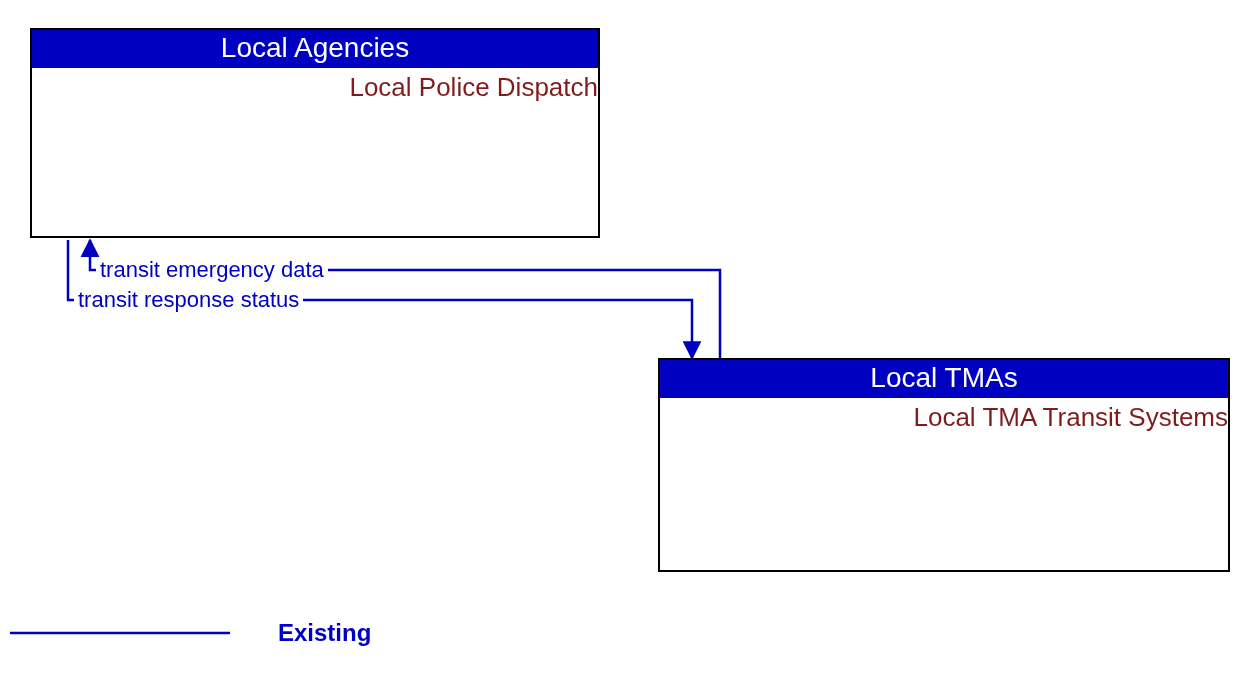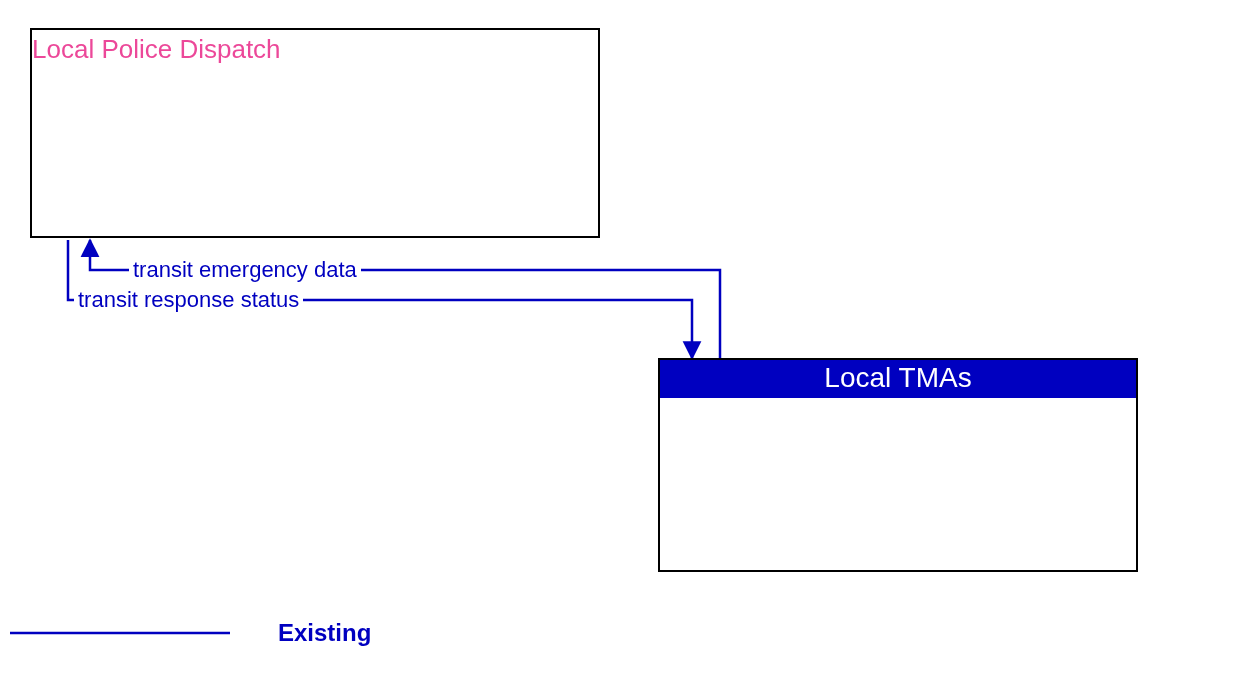--- a/index.html
+++ b/index.html
@@ -19,22 +19,22 @@
     box-sizing: border-box;
   }
   .box-header {
     background: #0000c0;
     color: #fff;
     text-align: center;
     font-size: 28px;
     padding: 2px 0 4px 0;
   }
   .box-body {
-    color: #ec4899;
-    text-align: left;
+    color: #7f1d1d;
+    text-align: right;
     font-size: 26px;
     padding-top: 4px;
   }
   .flow-label {
     position: absolute;
     color: #0000c0;
     font-size: 22px;
     background: #fff;
     padding: 0 4px;
     white-space: nowrap;
@@ -64,24 +64,26 @@
   </defs>
 
   <path d="M 720 358 L 720 270 L 90 270 L 90 240" fill="none" stroke="#0000c0" stroke-width="2.5" marker-end="url(#arrow)"></path>
 
   <path d="M 68 240 L 68 300 L 692 300 L 692 358" fill="none" stroke="#0000c0" stroke-width="2.5" marker-end="url(#arrow)"></path>
 
   <line x1="10" y1="633" x2="230" y2="633" stroke="#0000c0" stroke-width="2.5"></line>
 </svg>
 
 <div class="box" style="left:30px; top:28px; width:570px; height:210px;">
+  <div class="box-header">Local Agencies</div>
   <div class="box-body">Local Police Dispatch</div>
 </div>
 
-<div class="box" style="left:658px; top:358px; width:480px; height:214px;">
+<div class="box" style="left:658px; top:358px; width:572px; height:214px;">
   <div class="box-header">Local TMAs</div>
+  <div class="box-body">Local TMA Transit Systems</div>
 </div>
 
-<div class="flow-label" style="left:96px; top:257px;margin-left:33px;">transit emergency data</div>
+<div class="flow-label" style="left:96px; top:257px;">transit emergency data</div>
 
 <div class="flow-label" style="left:74px; top:287px;">transit response status</div>
 
 <div class="legend-label" style="left:278px; top:619px;font-weight:bold;">Existing</div>
 
 </body></html>

